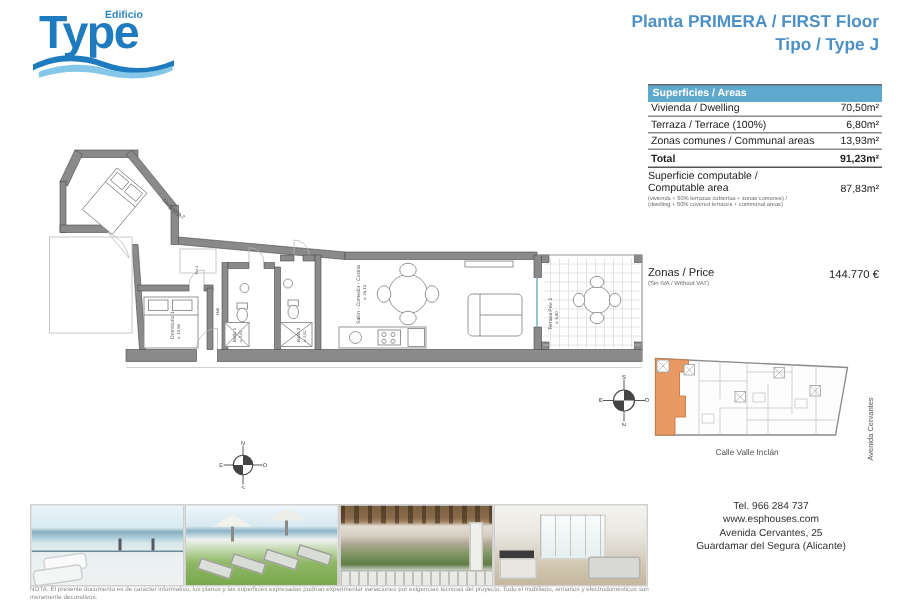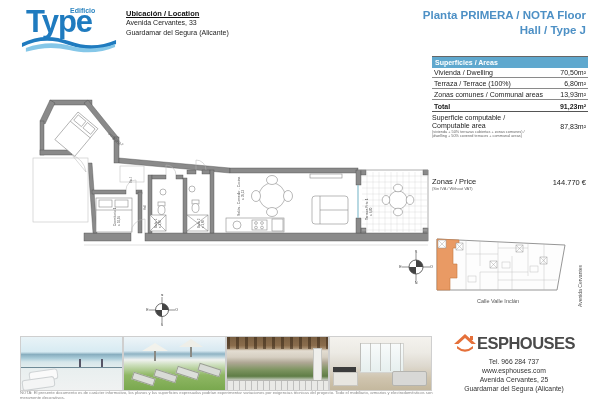--- a/index.html
+++ b/index.html
@@ -53,29 +53,24 @@
 
   <div class="abs" style="left:12px;top:2px;width:112px;height:56px;">
     <span class="logo-edificio">Edificio</span>
     <span class="logo-main">Type</span>
     <svg class="abs" style="left:8px;top:33px;" width="98" height="20" viewBox="0 0 100 20">
       <path d="M2,8 C18,0 34,0 50,6 C66,12 82,12 98,5 L98,9 C82,16 66,16 50,10 C34,4 18,4 2,12 Z" fill="#1f7bbf"></path>
       <path d="M6,13 C22,7 38,7 52,11 C68,15 84,14 97,9 L97,12 C84,18 66,19 50,15 C36,12 22,12 6,17 Z" fill="#85c7e8"></path>
     </svg>
   </div>
 
-  <div class="abs" style="left:126px;top:9px;width:170px;">
-    <div class="loc-title">Ubicación / Location</div>
-    <div class="loc-line">Avenida Cervantes, 33</div>
-    <div class="loc-line">Guardamar del Segura (Alicante)</div>
-  </div>
 
   <div class="plan-title">
-    <div>Planta PRIMERA / NOTA Floor</div>
-    <div>Hall / Type J</div>
+    <div>Planta PRIMERA / FIRST Floor</div>
+    <div>Tipo / Type J</div>
   </div>
 
   <div class="rcol">
     <div class="tbl-head">Superficies / Areas</div>
     <div class="trow" style="top:11px;">
       <span>Vivienda / Dwelling</span>
       <span>70,50m²</span>
     </div>
     <div class="trow" style="top:22px;">
       <span>Terraza / Terrace (100%)</span>
@@ -348,26 +343,19 @@
     <div class="shape" style="left:3px;top:30px;width:23px;height:5px;background:#3c3c3c;"></div>
     <div class="shape" style="left:3px;top:35px;width:23px;height:12px;background:#e8e6e0;border:1px solid #c8c6c0;"></div>
   </div>
 
   <div class="nota">
     <div>NOTA: El presente documento es de carácter informativo, los planos y las superficies expresadas podrían experimentar variaciones por exigencias técnicas del proyecto. Todo el mobiliario, armarios y electrodomésticos son meramente decorativos.</div>
 
   </div>
 
   <div class="agency">
-    <div style="height:24px;">
-      <svg width="24" height="20" viewBox="0 0 24 20" style="vertical-align:middle;">
-        <path d="M1,11 L12,1 L23,11 L18.6,11 L12,5 L5.4,11 Z" fill="#E5703A"></path>
-        <rect x="17" y="3" width="3" height="4" fill="#E5703A"></rect>
-        <path d="M4,13 Q12,20 20,13 L20,15.5 Q12,22 4,15.5 Z" fill="#E5703A"></path>
-      </svg><span class="agency-name">ESPHOUSES</span>
-    </div>
     <div class="agency-line">Tel. 966 284 737</div>
     <div class="agency-line">www.esphouses.com</div>
     <div class="agency-line">Avenida Cervantes, 25</div>
     <div class="agency-line">Guardamar del Segura (Alicante)</div>
   </div>
 
 </div>
 
 </body></html>

